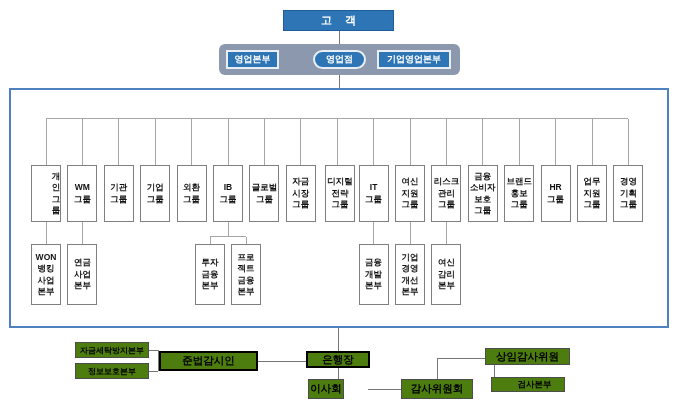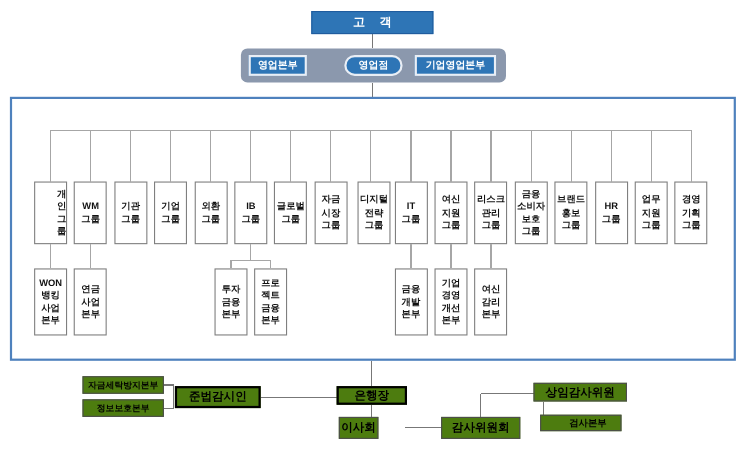--- a/index.html
+++ b/index.html
@@ -40,21 +40,21 @@
     border:1px solid var(--box-border);color:#111;
     display:flex;flex-direction:column;align-items:center;justify-content:center;
     font-size:8.5px;font-weight:bold;line-height:11.5px;text-align:center;
   }
   .gbox{top:165px;height:57px;}
   .dbox{top:244px;height:61px;}
   
   .bbox{background:#4d7c0f;border:1px solid #4d4d4d;color:#000;font-weight:bold;}
   .b-aml{left:75px;top:342px;width:74px;height:16px;font-size:8px;}
   .b-info{left:75px;top:363px;width:74px;height:16px;font-size:8px;}
-  .b-compliance{left:159px;top:351px;width:78px;height:20px;font-size:10.5px;border:2px solid #000;}
+  .b-compliance{left:159px;top:351px;width:99px;height:20px;font-size:10.5px;border:2px solid #000;}
   .b-president{left:306px;top:351px;width:64px;height:17px;font-size:10.5px;border:2px solid #000;}
   .b-board{left:308px;top:379px;width:36px;height:20px;font-size:10.5px;}
   .b-auditcom{left:401px;top:379px;width:72px;height:20px;font-size:10.5px;}
   .b-standing{left:485px;top:348px;width:85px;height:17px;font-size:10.5px;}
   .b-inspection{left:491px;top:377px;width:74px;height:15px;font-size:8.5px;padding-left:13px;}
 </style>
 </head>
 <body>
 
 <div class="stage">

